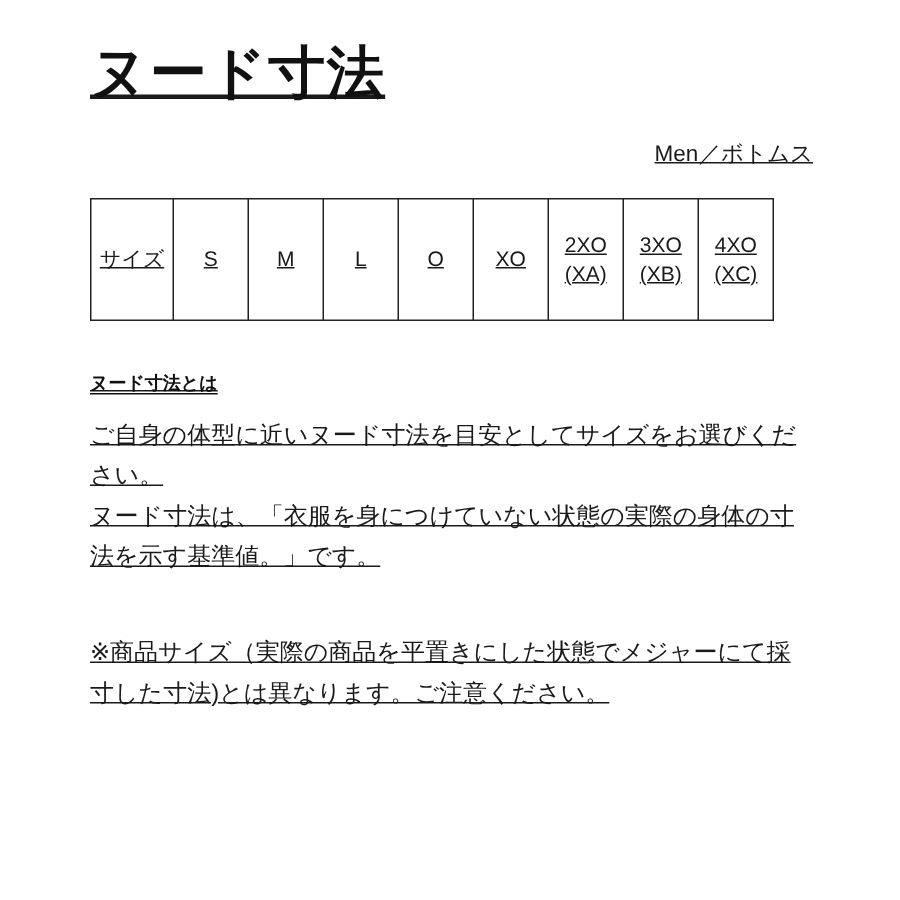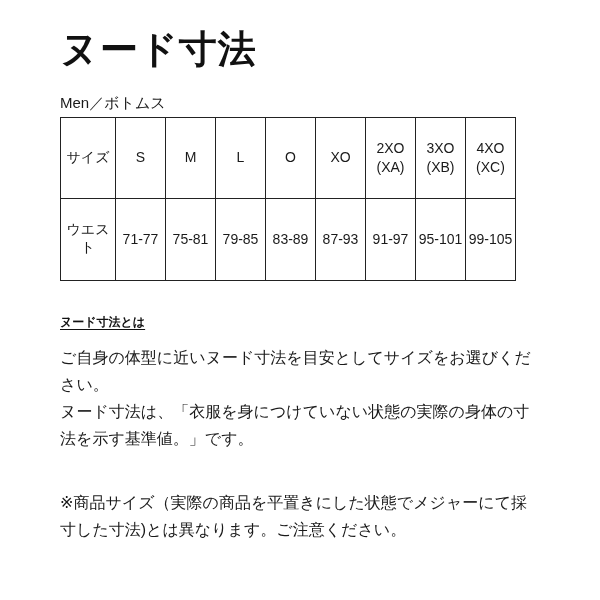--- a/index.html
+++ b/index.html
@@ -12,37 +12,39 @@
     height: 600px;
     font-family: "Liberation Sans", "DejaVu Sans", sans-serif;
     color: #1a1a1a;
     overflow: hidden;
   }
   .page {
     box-sizing: border-box;
     width: 600px;
     height: 563px;
     padding: 20px 58px 12px 60px;
+    text-decoration: underline;
   }
   .page-title {
     font-size: 38px;
     font-weight: 700;
     line-height: 1.2;
     margin: 7px 0 19px 0;
     letter-spacing: 1px;
     color: #111111;
   }
   .subtitle-line {
     font-size: 15px;
     line-height: 22px;
     font-weight: 400;
+    text-align: right;
   }
   .size-table {
     border-collapse: collapse;
-    margin-top: 3px;
+    margin-top: 18px;
     table-layout: fixed;
   }
   .size-table th, .size-table td {
     border: 1.5px solid #222222;
     text-align: center;
     vertical-align: middle;
     font-weight: 400;
     font-size: 14px;
     padding: 0;
     color: #1a1a1a;
@@ -112,31 +114,20 @@
       </th>
       <th class="val-col">
         <span class="size-name">3XO</span>
         <span class="size-code">(XB)</span>
       </th>
       <th class="val-col">
         <span class="size-name">4XO</span>
         <span class="size-code">(XC)</span>
       </th>
     </tr>
-    <tr class="data-row">
-      <th class="label-col">ウエスト</th>
-      <td>71-77</td>
-      <td>75-81</td>
-      <td>79-85</td>
-      <td>83-89</td>
-      <td>87-93</td>
-      <td>91-97</td>
-      <td>95-101</td>
-      <td>99-105</td>
-    </tr>
   </tbody>
     </table>
 
   <h2 class="section-heading">ヌード寸法とは</h2>
 
   <p class="body-text">
       <span style="display:block;">ご自身の体型に近いヌード寸法を目安としてサイズをお選びください。</span>
       <span style="display:block;">ヌード寸法は、「衣服を身につけていない状態の実際の身体の寸法を示す基準値。」です。</span>
     </p>
 

